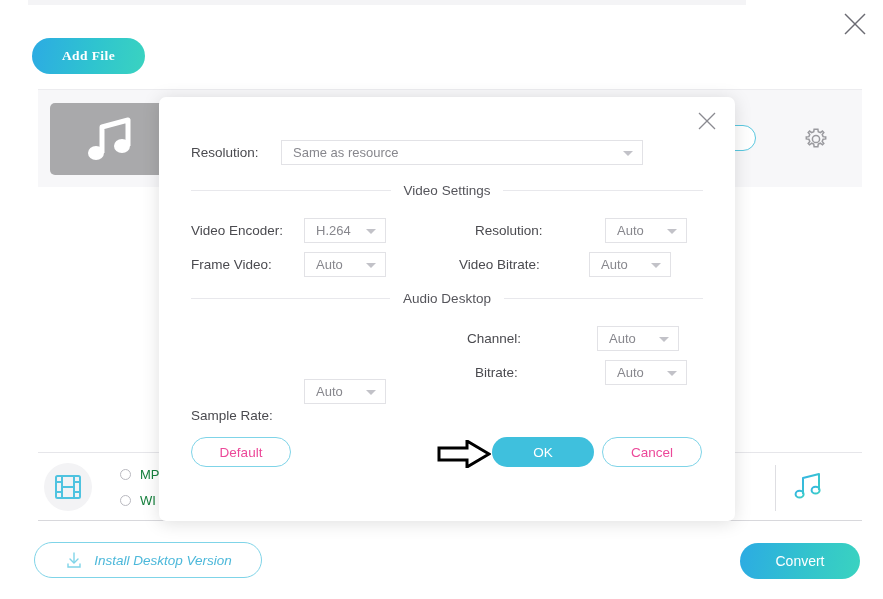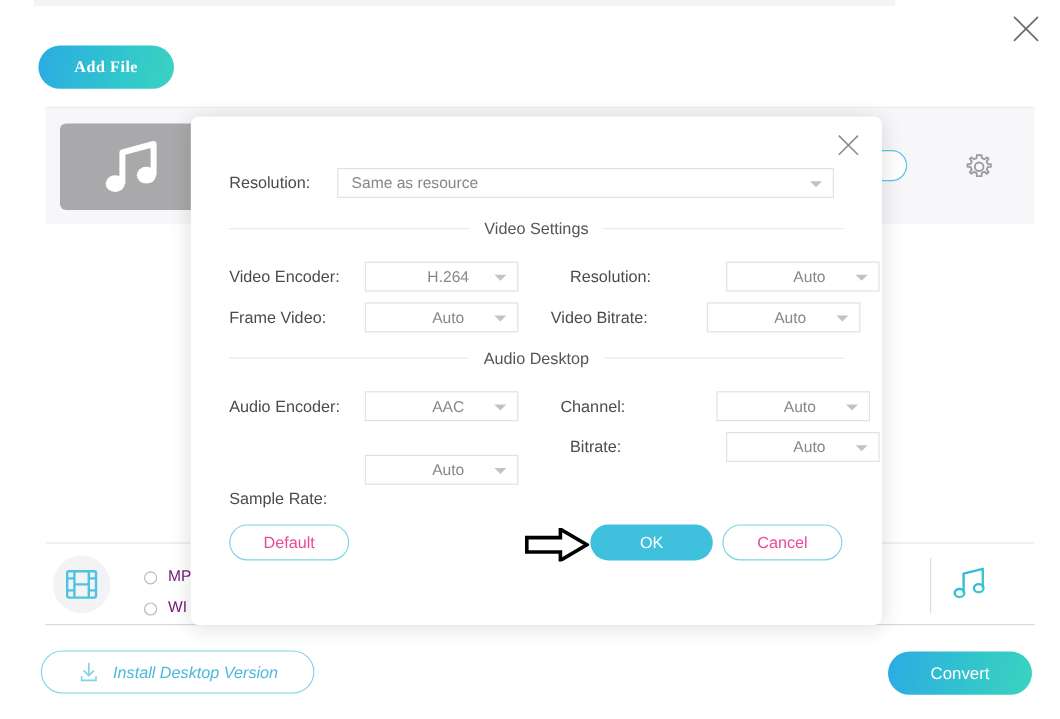--- a/index.html
+++ b/index.html
@@ -104,24 +104,24 @@
     width: 48px; height: 48px;
     border-radius: 50%;
     background: #f3f3f5;
     display: flex; align-items: center; justify-content: center;
   }
   .radio-col {
     position: absolute;
     left: 82px; top: 8px;
   }
   .radio-row {
-    display: flex; align-items: flex-end;
+    display: flex; align-items: center;
     height: 26px;
     font-size: 13px;
-    color: #701a75;
+    color: #15803d;
   }
   .radio-dot {
     width: 11px; height: 11px;
     border: 1px solid #b9b9c0;
     border-radius: 50%;
     margin-right: 9px;
     background: #fff;
     flex: none;
   }
   .strip-divider {
@@ -215,22 +215,22 @@
   }
   .select .caret {
     position: absolute;
     right: 9px; top: 50%;
     margin-top: -2px;
     width: 0; height: 0;
     border-left: 5px solid transparent;
     border-right: 5px solid transparent;
     border-top: 5px solid #c2c2c8;
   }
-  .select.wide { width: 414px; }
-  .select.small { width: 128px; justify-content: center; }
+  .select.wide { width: 362px; }
+  .select.small { width: 82px; }
 
   
   .section {
     position: absolute;
     left: 32px;
     width: 512px;
     display: flex;
     align-items: center;
     font-size: 13.5px;
     color: #55555b;
@@ -423,27 +423,20 @@
       <div class="select small">
         <span>Auto</span>
         <span class="caret"></span>
       </div>
     </div>
 
     <div class="section" style="top:194px;">
       <span>Audio Desktop</span>
     </div>
 
-    <div class="row" style="left:32px; top:229px;">
-      <span class="lbl" style="width:113px;">Audio Encoder:</span>
-      <div class="select small">
-        <span>AAC</span>
-        <span class="caret"></span>
-      </div>
-    </div>
     <div class="row" style="left:308px; top:229px;">
       <span class="lbl" style="width:130px;">Channel:</span>
       <div class="select small">
         <span>Auto</span>
         <span class="caret"></span>
       </div>
     </div>
 
     <div class="row" style="left:32px; top:263px;">
       <span class="lbl" style="width:113px;margin-top:48px;">Sample Rate:</span>

